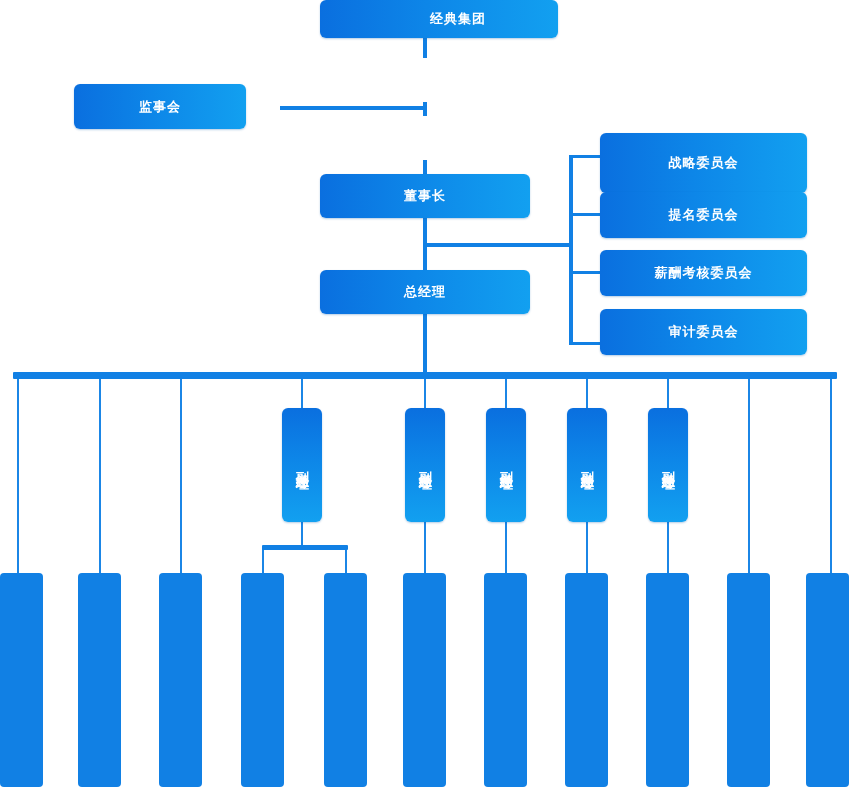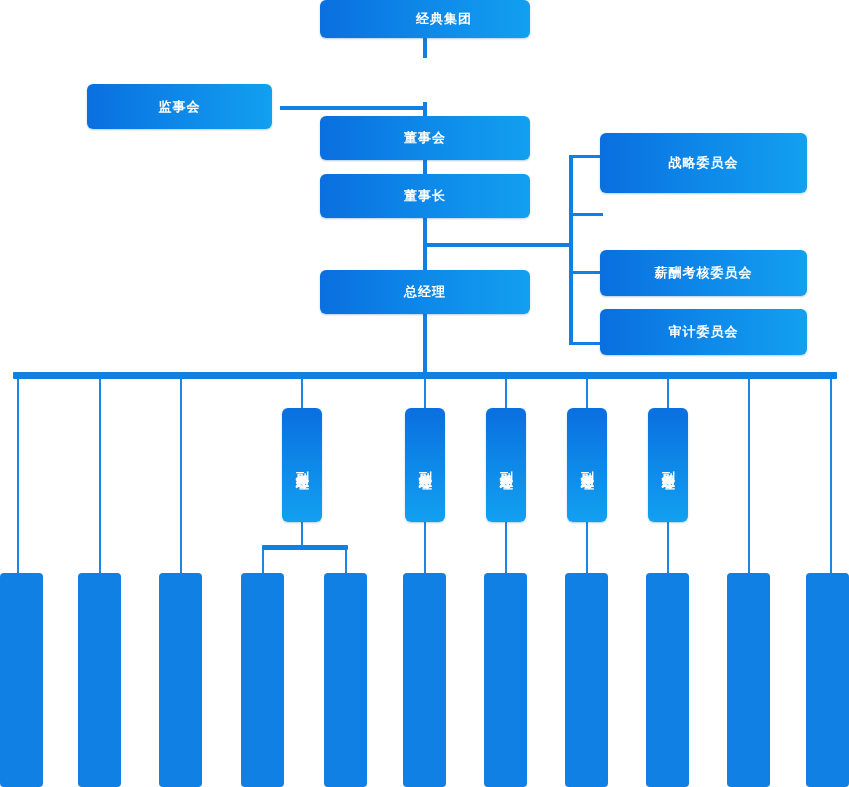--- a/index.html
+++ b/index.html
@@ -102,32 +102,32 @@
   <div class="line line-thin" style="left:301px; top:520px; width:2px; height:28px;"></div>
   <div class="bus" style="left:262px; top:545px; width:86px; height:5px;"></div>
   <div class="line line-thin" style="left:262px; top:549px; width:2px; height:24px;"></div>
   <div class="line line-thin" style="left:345px; top:549px; width:2px; height:24px;"></div>
 
   <div class="line line-thin" style="left:424px; top:520px; width:2px; height:53px;"></div>
   <div class="line line-thin" style="left:505px; top:520px; width:2px; height:53px;"></div>
   <div class="line line-thin" style="left:586px; top:520px; width:2px; height:53px;"></div>
   <div class="line line-thin" style="left:667px; top:520px; width:2px; height:53px;"></div>
 
-  <div class="node" style="left:320px; top:0px;   width:210px; height:38px;padding-left:38px;">经典集团</div>
+  <div class="node" style="left:320px; top:0px;   width:238px; height:38px;padding-left:38px;">经典集团</div>
 
 
-  <div class="node" style="left:320px; top:116px; width:210px; height:44px;">董事会</div>
 
   <div class="node" style="left:320px; top:174px; width:210px; height:44px;">董事长</div>
 
   <div class="node" style="left:320px; top:270px; width:210px; height:44px;font-family:Liberation Serif, serif;">总经理</div>
 
-  <div class="node" style="left:87px;  top:84px;  width:185px; height:45px;">监事会</div>
+  <div class="node" style="left:74px;  top:84px;  width:172px; height:45px;">监事会</div>
 
   <div class="node" style="left:600px; top:133px; width:207px; height:60px;">战略委员会</div>
+  <div class="node" style="left:600px; top:192px; width:207px; height:46px;">提名委员会</div>
   <div class="node" style="left:600px; top:250px; width:207px; height:46px;">薪酬考核委员会</div>
   <div class="node" style="left:600px; top:309px; width:207px; height:46px;">审计委员会</div>
 
   <div class="node node-vert" style="left:282px; top:408px; width:40px; height:114px;">副总经理</div>
   <div class="node node-vert" style="left:405px; top:408px; width:40px; height:114px;">副总经理</div>
   <div class="node node-vert" style="left:486px; top:408px; width:40px; height:114px;">副总经理</div>
   <div class="node node-vert" style="left:567px; top:408px; width:40px; height:114px;">副总经理</div>
   <div class="node node-vert" style="left:648px; top:408px; width:40px; height:114px;">副总经理</div>
 
   <div class="node node-empty" style="left:0px;   top:573px; width:43px; height:214px;"></div>

